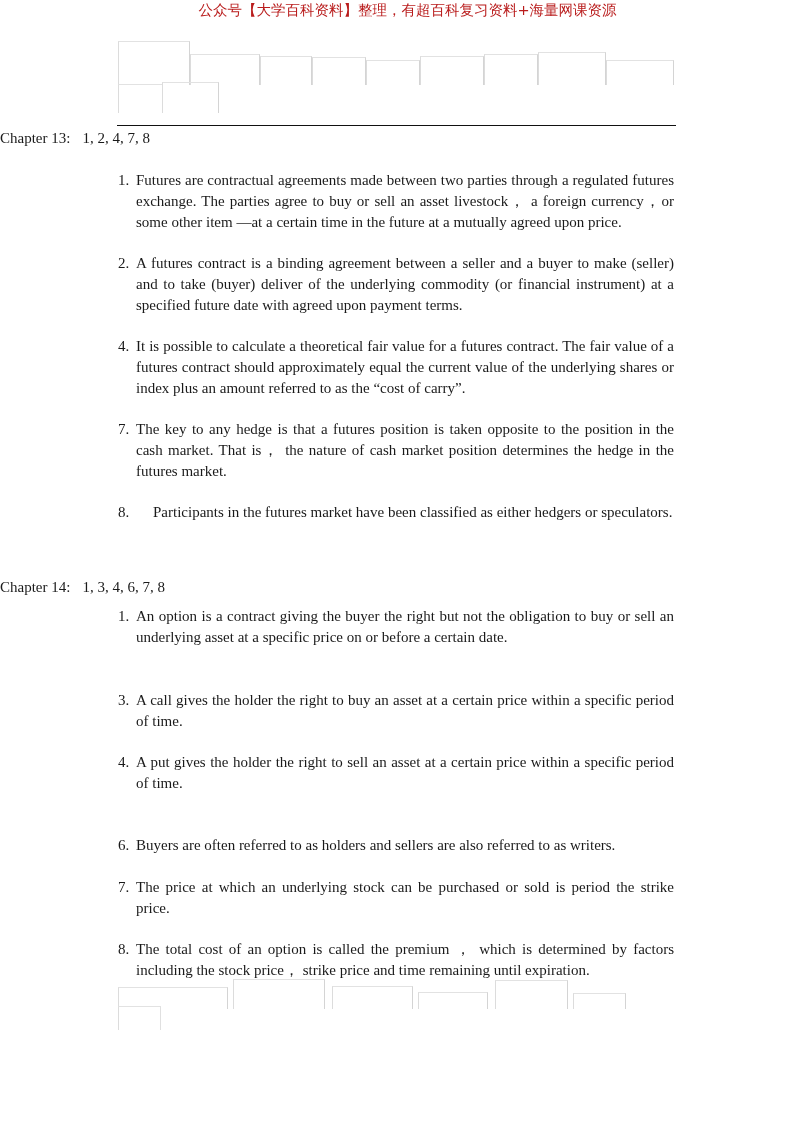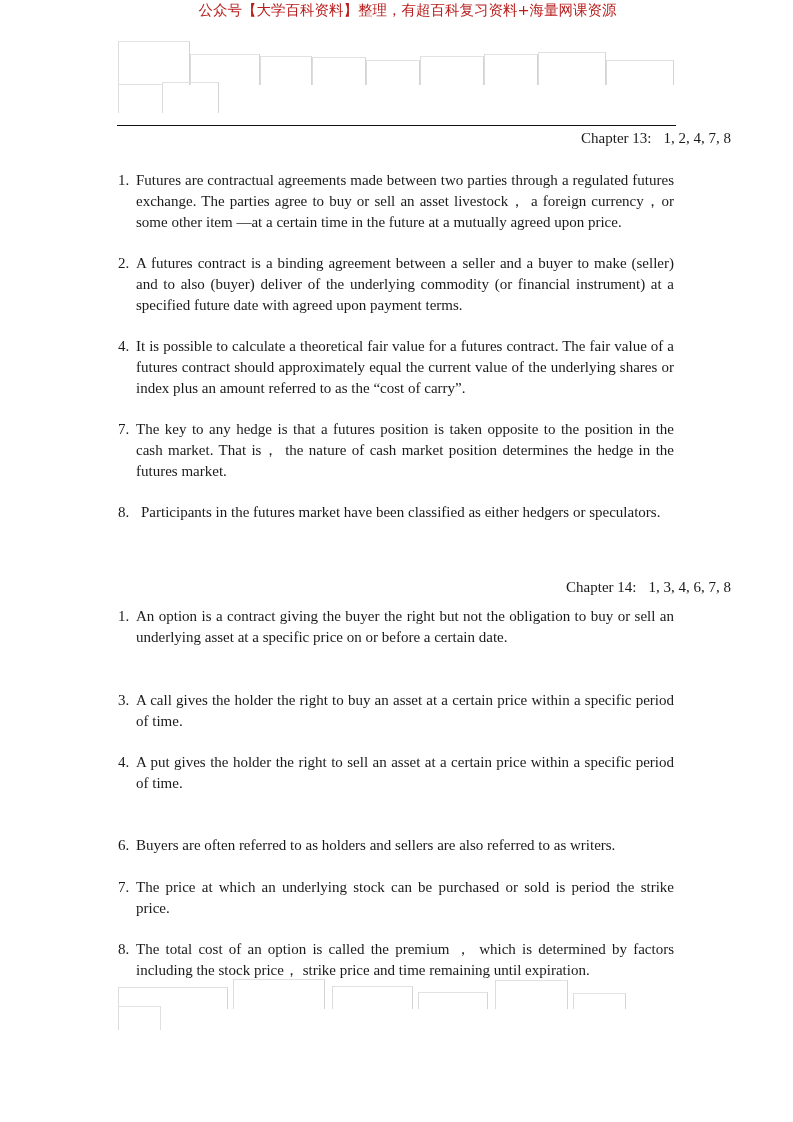--- a/index.html
+++ b/index.html
@@ -40,21 +40,21 @@
       left: 117px;
       top: 125px;
       width: 559px;
       height: 0;
       border-top: 1.3px solid #111;
     }
     .chapter-title {
       position: absolute;
       left: 0;
       width: 731px;
-      text-align: right;
+      text-align: left;
       font-size: 15px;
       line-height: 20px;
     }
     .chapter-title .gap { display: inline-block; width: 12px; }
     .item {
       position: absolute;
       left: 118px;
       width: 556px;
       font-size: 15px;
       line-height: 20.8px;
@@ -63,21 +63,21 @@
       position: absolute;
       left: 0;
       top: 0;
     }
     .item .body {
       display: block;
       margin-left: 18px;
     }
     .item.justify .body { text-align: justify; text-align-last: left; }
     .item.tight .body { }
-    .item.tight2 .body { margin-left: 23px; }
+    .item.tight2 .body { margin-left: 35px; }
   </style>
 </head>
 <body>
 
 <div class="watermark">公众号【大学百科资料】整理，有超百科复习资料+海量网课资源</div>
 
 <div>
   <div class="deco-box" style="left:118px;top:41px;width:72px;height:44px;"></div>
   <div class="deco-box" style="left:190px;top:54px;width:70px;height:31px;"></div>
   <div class="deco-box" style="left:260px;top:56px;width:52px;height:29px;"></div>
@@ -97,21 +97,21 @@
   <span>Chapter 13:</span><span class="gap"></span><span>1, 2, 4, 7, 8</span>
 </div>
 
 <div class="item justify" style="top:170px;">
   <span class="num">1.</span>
   <span class="body">Futures are contractual agreements made between two parties through a regulated futures exchange. The parties agree to buy or sell an asset livestock， a foreign currency，or some other item —at a certain time in the future at a mutually agreed upon price.</span>
 </div>
 
 <div class="item justify" style="top:253px;">
   <span class="num">2.</span>
-  <span class="body">A futures contract is a binding agreement between a seller and a buyer to make (seller) and to also (buyer) deliver of the underlying commodity (or financial instrument) at a specified future date with agreed upon payment terms.</span>
+  <span class="body">A futures contract is a binding agreement between a seller and a buyer to make (seller) and to take (buyer) deliver of the underlying commodity (or financial instrument) at a specified future date with agreed upon payment terms.</span>
 </div>
 
 <div class="item justify tight" style="top:336px;">
   <span class="num">4.</span>
   <span class="body">It is possible to calculate a theoretical fair value for a futures contract. The fair value of a futures contract should approximately equal the current value of the underlying shares or index   plus an amount referred to as the “cost of carry”.</span>
 </div>
 
 <div class="item justify" style="top:419px;">
   <span class="num">7.</span>
   <span class="body">The key to any hedge is that a futures position is taken opposite to the position in the cash market. That is， the nature of cash market position determines the hedge in the futures market.</span>

